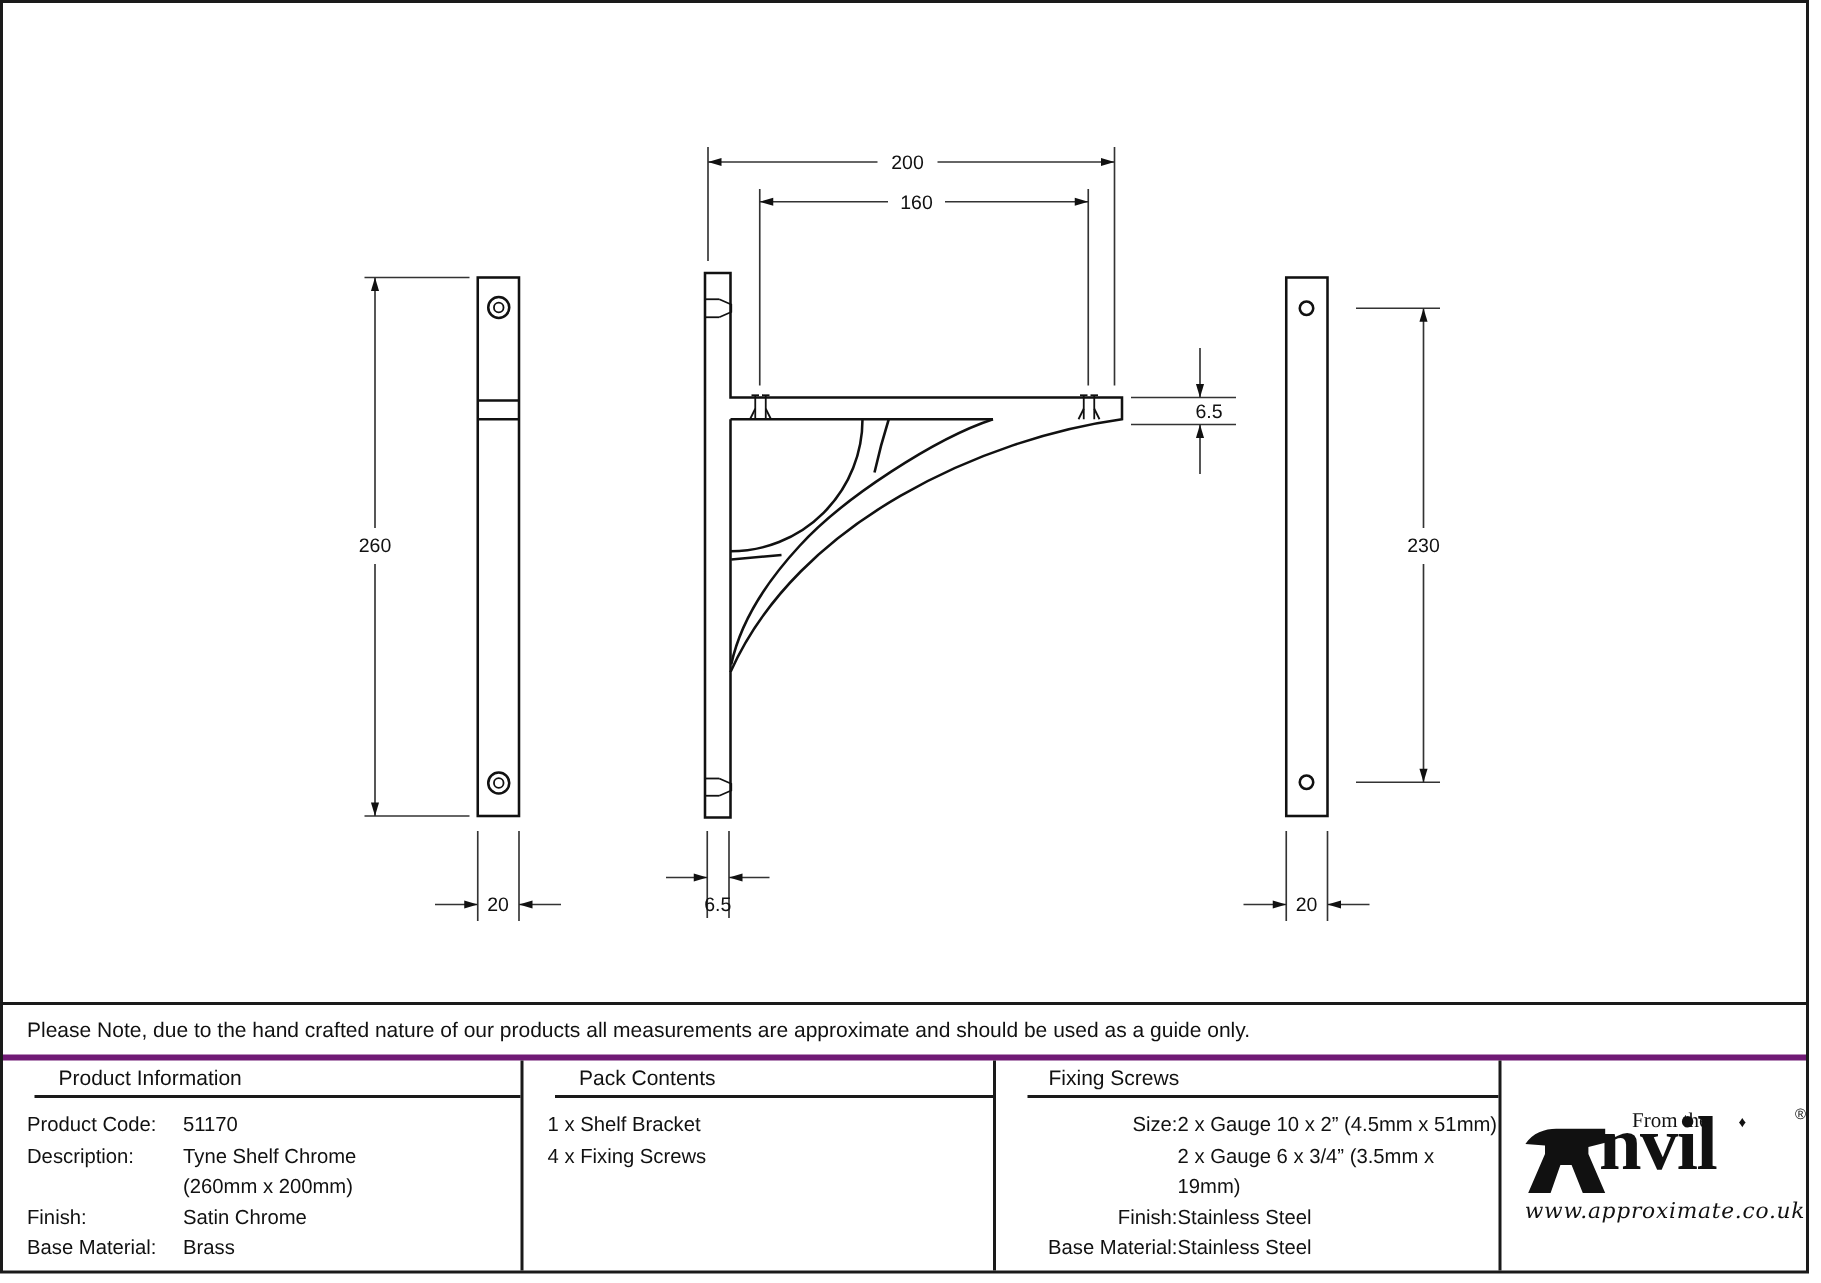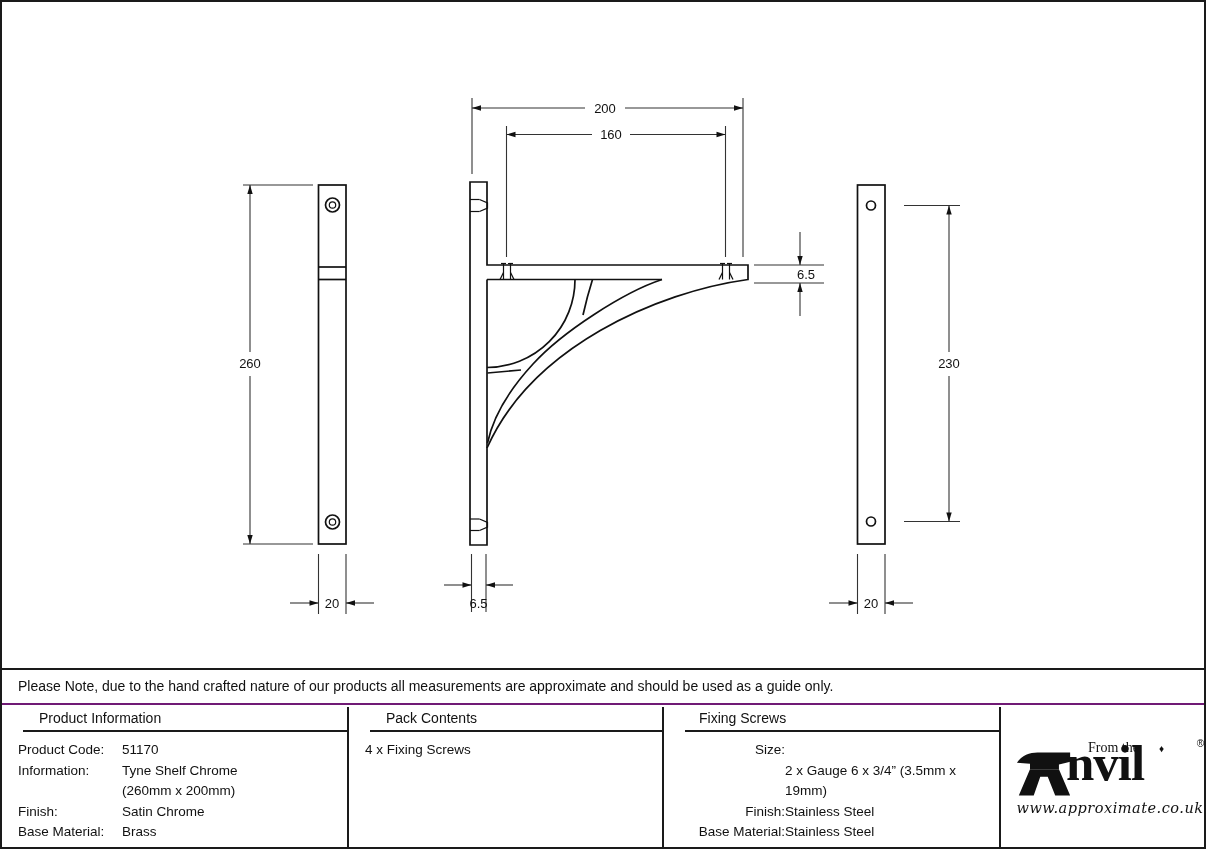--- a/index.html
+++ b/index.html
@@ -3,21 +3,21 @@
 <meta charset="utf-8">
 <style>
   html,body { margin:0; padding:0; background:#ffffff; }
   body { width:1214px; height:855px; position:relative;
          font-family:"Liberation Sans", sans-serif; color:#111; }
   .page { position:absolute; left:0; top:0; width:1202px; height:845px;
           border:2px solid #1a1a1a; background:#fff; }
   .drawing { position:absolute; left:0; top:0; }
 
   .note-row { position:absolute; left:0; right:0; top:666px; height:33px;
-              border-top:2px solid #1a1a1a; border-bottom:2px solid #701a75;
+              border-top:2px solid #1a1a1a; border-bottom:4px solid #701a75;
               line-height:33px; padding-left:16px; font-size:14px; }
 
   .info-row { position:absolute; left:0; right:0; top:705px; bottom:0; display:flex; }
   .col { border-right:2px solid #1a1a1a; box-sizing:border-box; }
   .col-product { width:347px; }
   .col-pack { width:315px; }
   .col-screws { width:337px; }
   .col-logo { flex:1; border-right:none; display:flex; align-items:center; justify-content:flex-end; }
   .col-header { height:25px; border-bottom:2px solid #1a1a1a; box-sizing:border-box;
                 line-height:23px; padding-left:16px; font-size:14px;margin-left:21px; }
@@ -204,21 +204,21 @@
   <div class="info-row">
 
     <div class="col col-product">
       <div class="col-header">Product Information</div>
       <div class="col-body">
         <div class="spec-row">
           <span class="spec-label">Product Code:</span>
           <span class="spec-value">51170</span>
         </div>
         <div class="spec-row">
-          <span class="spec-label">Information:</span>
+          <span class="spec-label">Description:</span>
           <span class="spec-value">Tyne Shelf Chrome</span>
         </div>
         <div class="spec-row">
           <span class="spec-label"></span>
           <span class="spec-value">(260mm x 200mm)</span>
         </div>
         <div class="spec-row">
           <span class="spec-label">Finish:</span>
           <span class="spec-value">Satin Chrome</span>
         </div>
@@ -226,30 +226,34 @@
           <span class="spec-label">Base Material:</span>
           <span class="spec-value">Brass</span>
         </div>
       </div>
     </div>
 
     <div class="col col-pack">
       <div class="col-header">Pack Contents</div>
       <div class="col-body">
         <div class="spec-row">
+          <span>1 x Shelf Bracket</span>
+        </div>
+        <div class="spec-row">
           <span>4 x Fixing Screws</span>
         </div>
       </div>
     </div>
 
     <div class="col col-screws">
       <div class="col-header">Fixing Screws</div>
       <div class="col-body">
         <div class="spec-row">
           <span class="spec-label">Size:</span>
+          <span class="spec-value">2 x Gauge 10 x 2” (4.5mm x 51mm)</span>
         </div>
         <div class="spec-row">
           <span class="spec-label"></span>
           <span class="spec-value">2 x Gauge 6 x 3/4” (3.5mm x 19mm)</span>
         </div>
         <div class="spec-row">
           <span class="spec-label">Finish:</span>
           <span class="spec-value">Stainless Steel</span>
         </div>
         <div class="spec-row">

